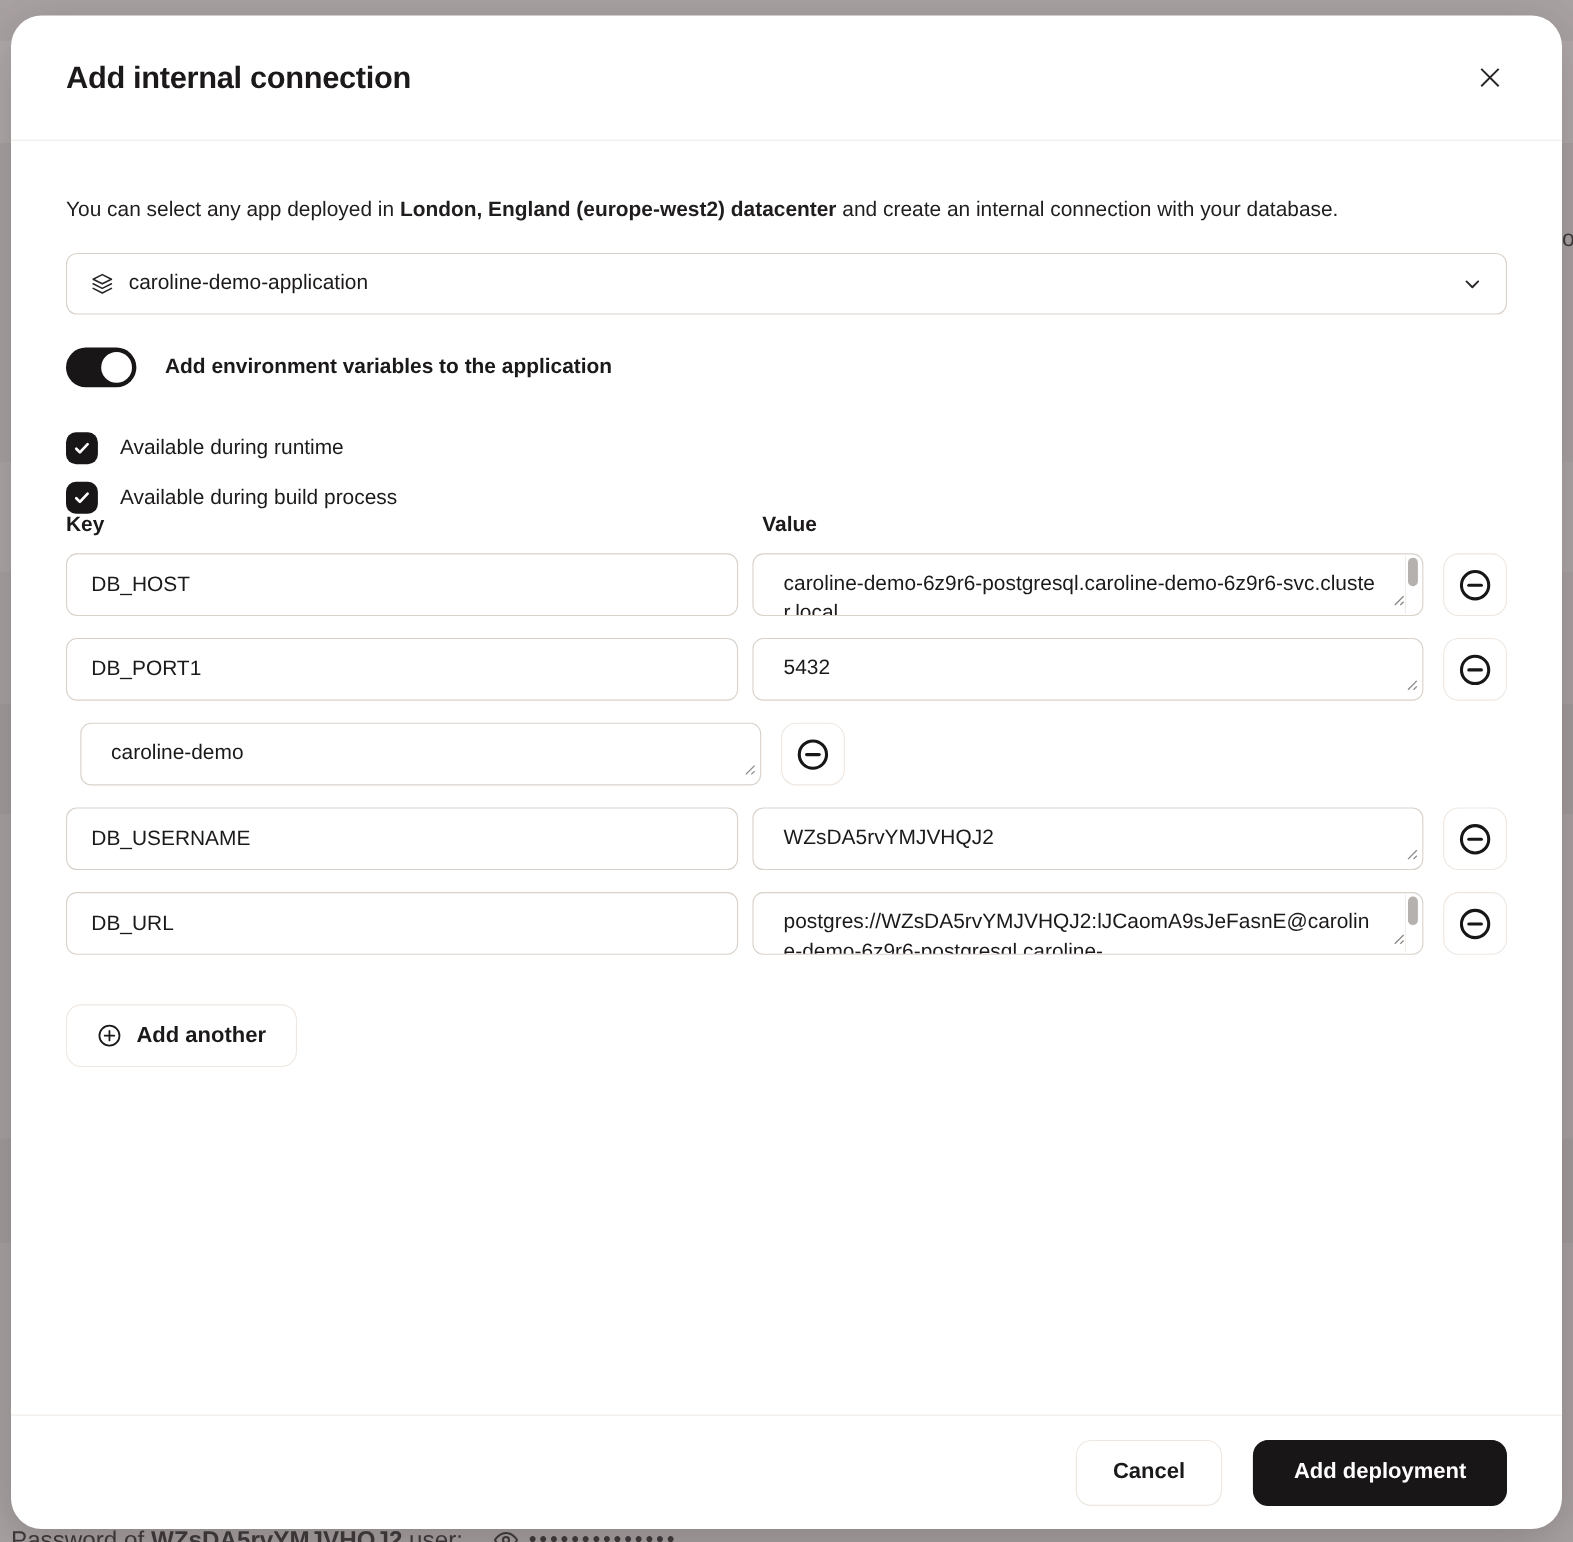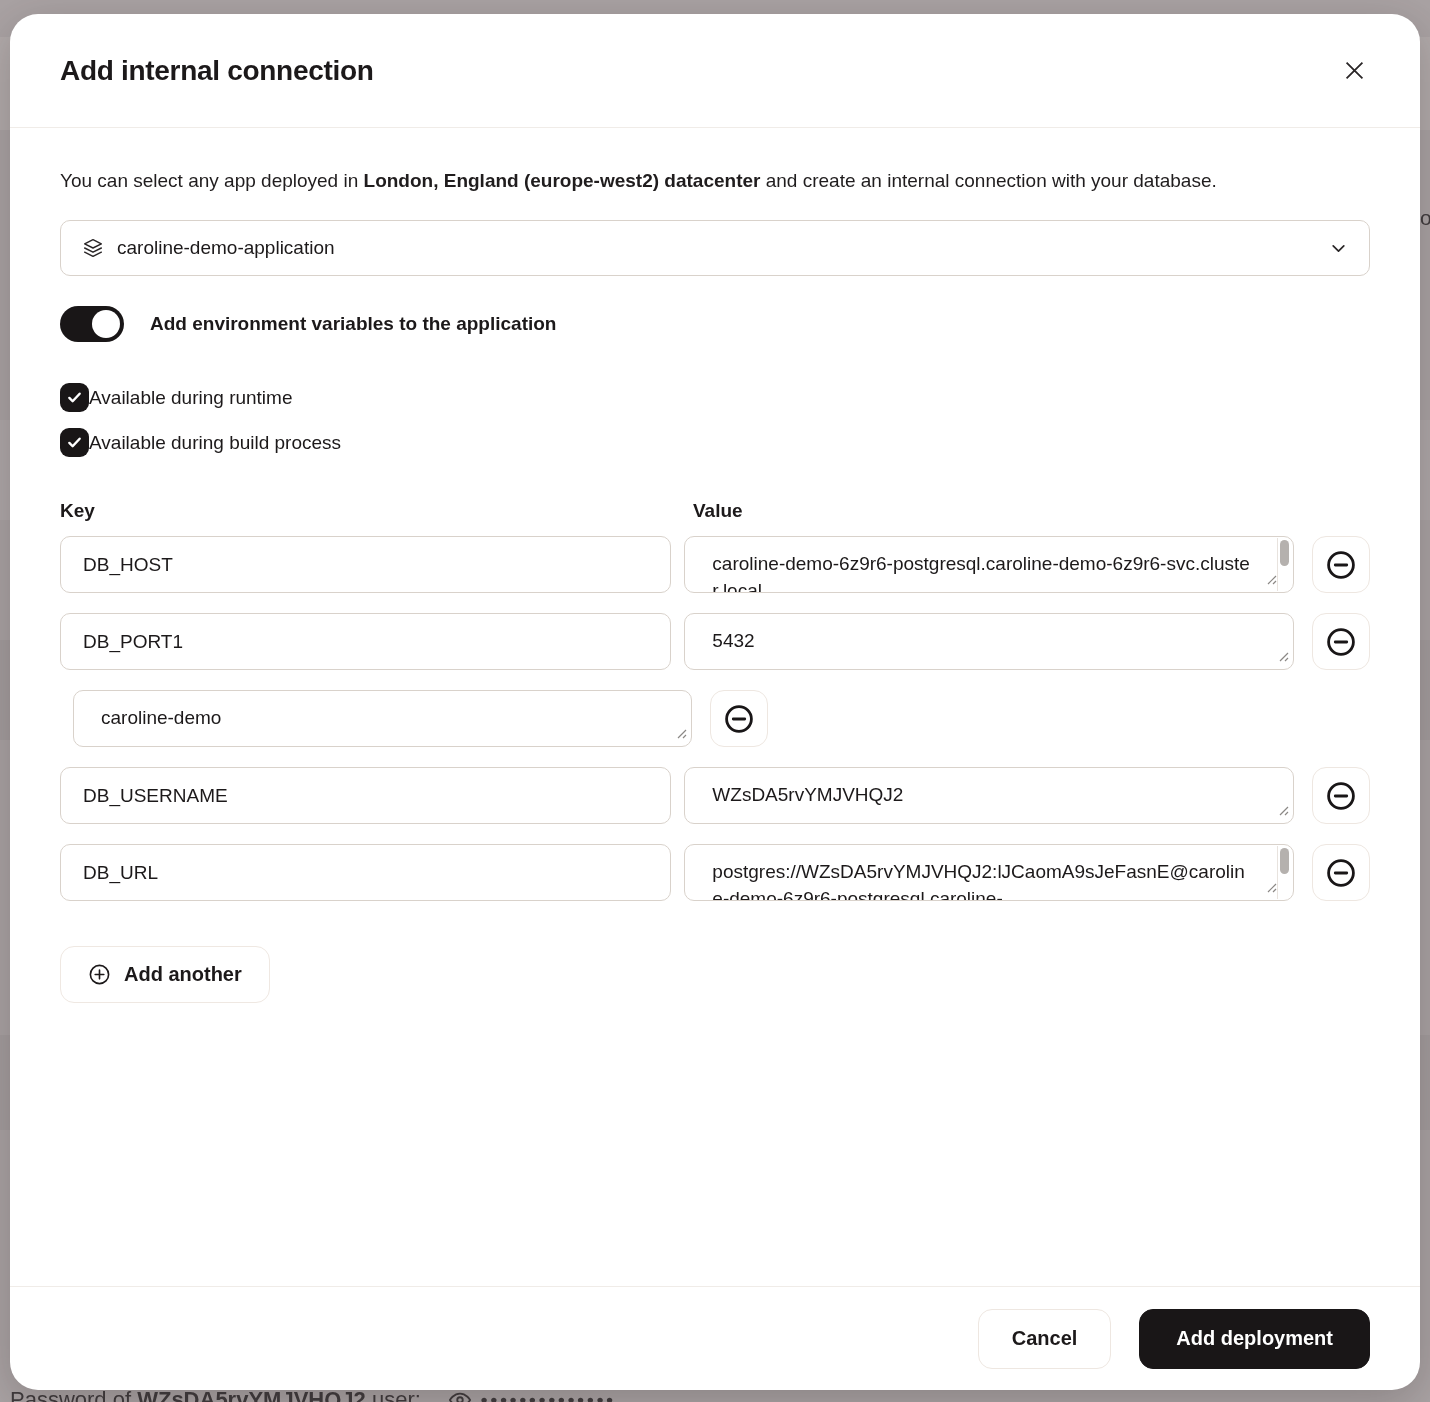--- a/index.html
+++ b/index.html
@@ -41,21 +41,21 @@
   .modal-header {
     flex:0 0 114px; display:flex; align-items:center; justify-content:space-between;
     padding:0 48px 0 50px; border-bottom:1px solid #f0ece8;
   }
   .modal-title { font-size:28px; font-weight:700; letter-spacing:-.3px; }
   .close-btn {
     width:36px; height:36px; border:none; background:transparent; cursor:pointer;
     display:flex; align-items:center; justify-content:center; color:#2a2627;
   }
   .modal-body { flex:1 1 auto; padding:0 50px; }
-  .desc { margin-top:34px; font-size:19px; line-height:38px; color:#201d1e; }
+  .desc { margin-top:44px; font-size:19px; line-height:38px; color:#201d1e; }
   .desc b { font-weight:700; }
   
   .app-select {
     margin-top:20px; height:56px; width:100%;
     border:1px solid #d9d2cb; border-radius:10px; background:#fff;
     display:flex; align-items:center; padding:0 22px; cursor:pointer;
   }
   .app-select .sel-icon { display:flex; margin-right:14px; color:#2a2627; }
   .app-select .sel-text { font-size:19px; }
   .app-select .sel-chevron { margin-left:auto; display:flex; color:#2a2627; }
@@ -78,23 +78,23 @@
     font-size:19px; color:#201d1e;
   }
   
   .checkbox-row { display:flex; align-items:center; height:29px; cursor:pointer; }
   .checkbox-row.first { margin-top:40px; }
   .checkbox-row.second { margin-top:16px; }
   .checkbox {
     width:29px; height:29px; border-radius:9px; background:#191617;
     display:flex; align-items:center; justify-content:center; flex:0 0 auto;
   }
-  .checkbox-label { font-size:19px; }
-  
-  .kv-headers { margin-top:43px; display:flex; font-size:19px; font-weight:700; }
+  .checkbox-label { margin-left:20px; font-size:19px; }
+  
+  .kv-headers { display:flex; font-size:19px; font-weight:700; }
   .kv-headers .kh { width:620px; }
   .kv-headers .vh { margin-left:13px; width:619px; }
   .env-row { display:flex; align-items:stretch; height:57px; margin-top:20px; }
   .env-row.first { margin-top:14px; }
   .key-input {
     width:620px; height:57px; border:1px solid #d9d2cb; border-radius:10px;
     padding:0 22px; font-size:19px; color:#1c191a;
     font-family:"Liberation Sans", sans-serif; background:#fff; outline:none;
   }
   .value-wrap { position:relative; margin-left:13px; width:619px; height:57px; }

